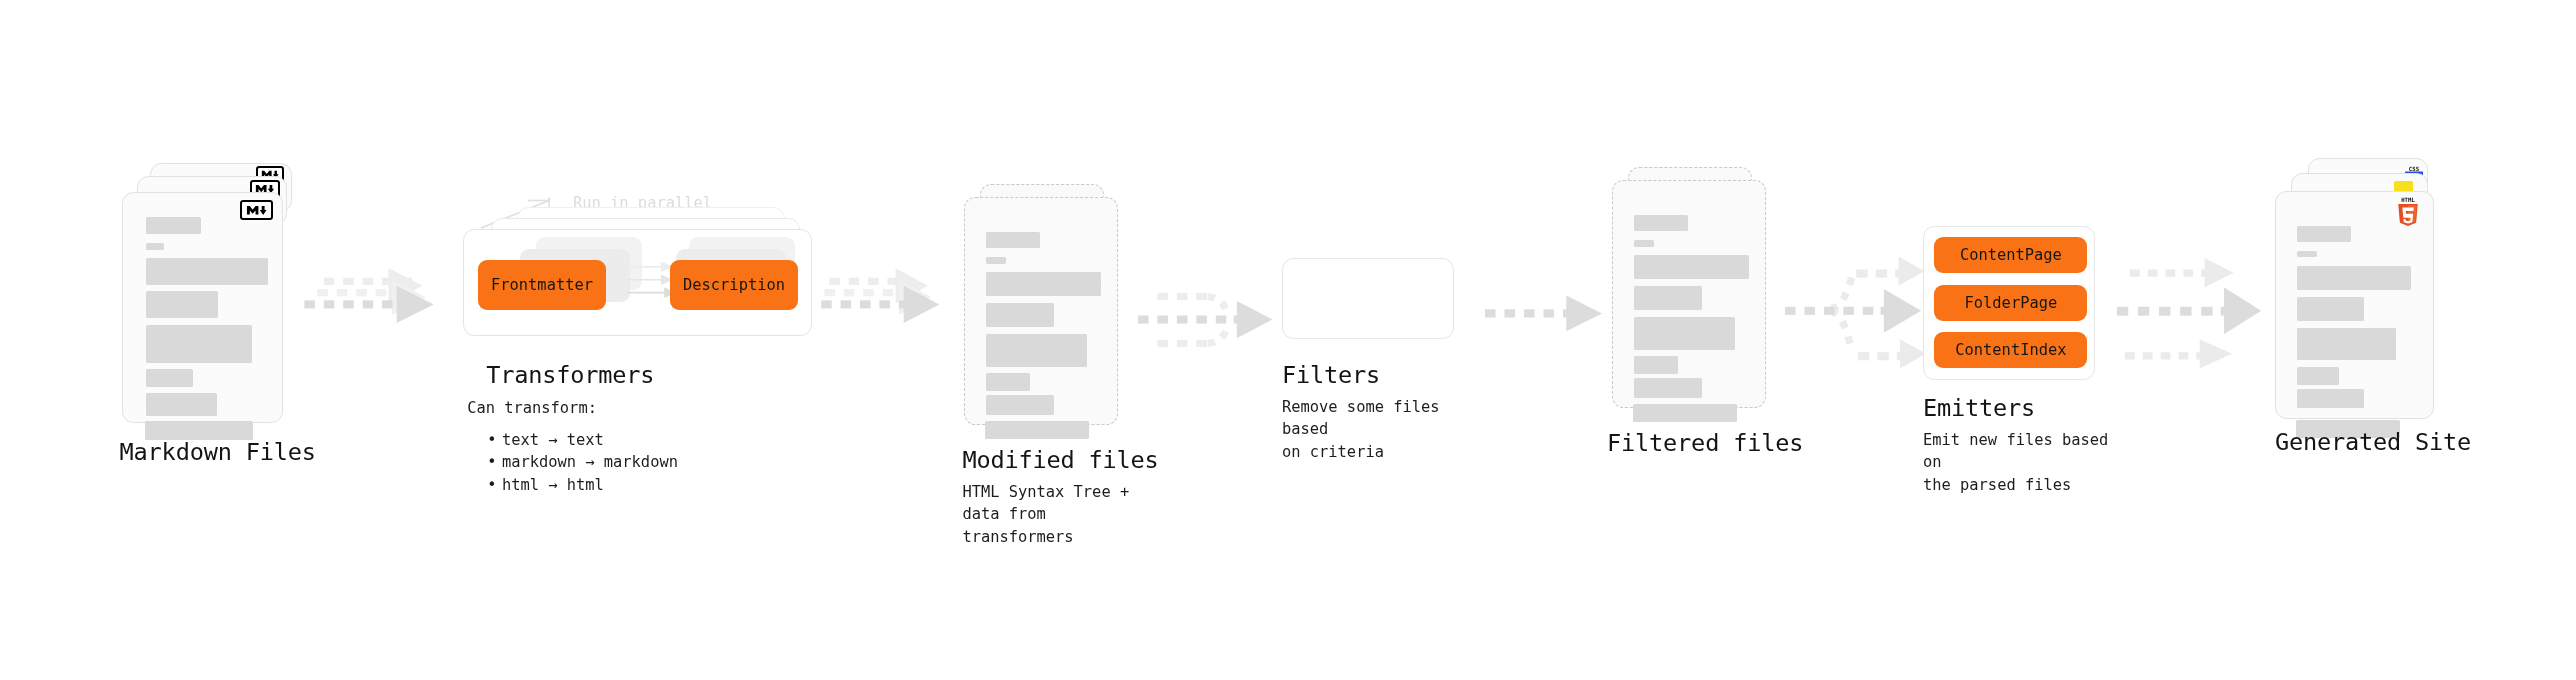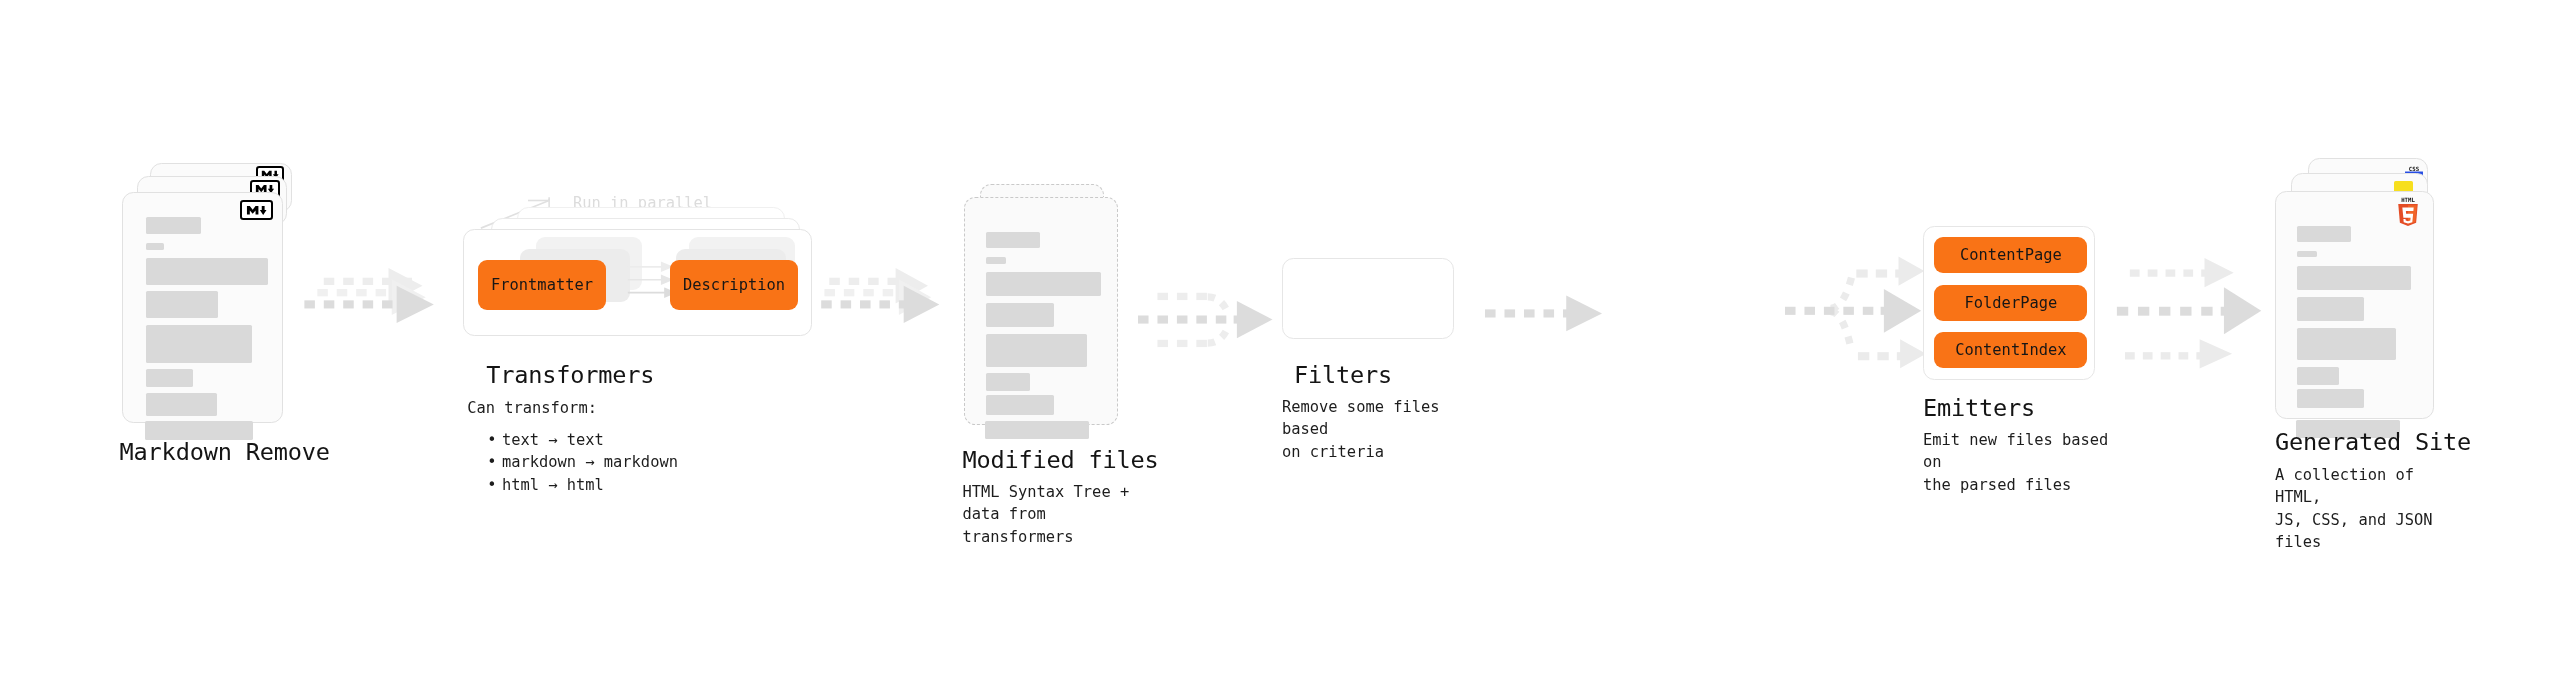--- a/index.html
+++ b/index.html
@@ -172,21 +172,21 @@
       <div class="skel" style="left:23px; top:258px; width:108px; height:18.7px;"></div>
 
       <div class="md-badge" style="left:118px; top:37px; width:32.5px; height:20.3px;">
         <svg width="21" height="10.6" viewBox="0 0 22 11" aria-hidden="true">
           <path d="M1 10V1h3l3 4 3-4h3v9h-3V5.6L7 9.2 4 5.6V10z" fill="#000"></path>
           <path d="M16.5 1h3v4.2h2.0L18 10.3 14.5 5.2h2.0z" fill="#000"></path>
         </svg>
       </div>
     </div>
 
-    <div class="title" style="position:absolute; left:-2.4px; top:276px;">Markdown Remove</div>
+    <div class="title" style="position:absolute; left:-2.4px; top:276px;">Markdown Files</div>
   </div>
 
   <svg class="ovl" style="left:301px; top:268px;" width="154" height="89" viewBox="0 0 190 110">
     <g fill="#ededed">
       <rect x="28" y="12" width="13" height="9"></rect>
         <rect x="52" y="12" width="13" height="9"></rect>
       <rect x="76" y="12" width="13" height="9"></rect>
         <rect x="100" y="12" width="13" height="9"></rect>
       <rect x="124" y="12" width="13" height="9"></rect>
       <polygon points="108,0 150,22 108,44"></polygon>
@@ -324,36 +324,52 @@
       <rect x="96" y="68" width="13" height="10"></rect>
         <rect x="118" y="68" width="10" height="10"></rect>
       <polygon points="122,50 166,73 122,96"></polygon>
     </g>
   </svg>
 
   <div class="node" style="left:1282px; top:258px;">
     <div class="boxstack" style="width:179px; height:89px;">
       <div class="rbox" style="left:0px; top:0px; width:172px; height:81px;"></div>
     </div>
-    <div class="title" style="position:absolute; left:12px; top:104px;">Filters</div>
+    <div class="title" style="position:absolute; left:0px; top:104px;">Filters</div>
     <div class="subtitle" style="position:absolute; left:0px; top:138px;">Remove some files based
 on criteria</div>
   </div>
 
   <svg class="ovl" style="left:1485px; top:293px;" width="130" height="49" viewBox="0 0 160 60">
     <g fill="#dcdcdc">
       <rect x="0" y="20" width="13" height="10"></rect>
         <rect x="24" y="20" width="13" height="10"></rect>
       <rect x="48" y="20" width="13" height="10"></rect>
         <rect x="72" y="20" width="13" height="10"></rect>
       <rect x="96" y="20" width="10" height="10"></rect>
       <polygon points="100,3 144,25 100,47"></polygon>
     </g>
   </svg>
 
+  <div class="node" style="left:1599px; top:167px;">
+    <div class="docstack" style="width:179px; height:252px;">
+      <div class="doc dashed" style="left:29px; top:0px;  width:124px; height:41px;"></div>
+      <div class="doc dashed" style="left:13px; top:13px; width:154px; height:228px;">
+        <div class="skel" style="left:21px; top:34px;  width:54px;  height:16.3px;"></div>
+        <div class="skel" style="left:21px; top:59px;  width:19.5px;  height:6.5px;"></div>
+        <div class="skel" style="left:21px; top:74px;  width:115px; height:24.4px;"></div>
+        <div class="skel" style="left:21px; top:105px; width:68px;  height:24.4px;"></div>
+        <div class="skel" style="left:21px; top:136px; width:101px; height:32.5px;"></div>
+        <div class="skel" style="left:21px; top:175px; width:44px;  height:18px;"></div>
+        <div class="skel" style="left:21px; top:197px; width:68px;  height:19.5px;"></div>
+      </div>
+      <div class="skel" style="left:34px; top:237px; width:104px; height:18px;"></div>
+    </div>
+    <div class="title" style="position:absolute; left:8.1px; top:263px;">Filtered files</div>
+  </div>
 
   <svg class="ovl" style="left:1785px; top:237px;" width="154" height="146" viewBox="0 0 190 180">
     <g>
       <path d="M56 88 Q72 88 82 50" stroke="#ebebeb" stroke-width="9" fill="none" stroke-dasharray="9 11"></path>
       <g fill="#ebebeb">
         <rect x="88" y="40" width="14" height="10"></rect>
           <rect x="112" y="40" width="14" height="10"></rect>
         <rect x="136" y="40" width="10" height="10"></rect>
         <polygon points="140,24 172,42 140,60"></polygon>
       </g>
@@ -443,18 +459,16 @@
 
       <svg class="ovl badge-abs" style="left:119px; top:37px;" width="28" height="32.5" viewBox="0 0 34 40">
         <text x="17" y="8" text-anchor="middle" font-family="DejaVu Sans Mono, monospace" font-size="7" font-weight="bold" fill="#111">HTML</text>
         <path d="M5 11 L29 11 L27 34 L17 38 L7 34 Z" fill="#e44d26"></path>
         <path d="M17 12.5 L27.8 12.5 L26 33 L17 36.3 Z" fill="#f16529"></path>
         <path d="M10 15.5 h14 l-.4 4.3 h-9.2 l.3 3.2 h8.6 l-1 10.4 -5.3 1.6 -5.3-1.6 -.35-4.0 h2.6 l.2 2.1 2.85.8 2.9-.8 .3-3.4 h-8.9 z" fill="#fff"></path>
       </svg>
     </div>
 
     <div class="title" style="position:absolute; left:0px; top:271px;">Generated Site</div>
-    <div class="subtitle" style="position:absolute; left:0px; top:306px;">A collection of HTML,
-JS, CSS, and JSON files</div>
   </div>
 
 </div>
 
 
 </body></html>

